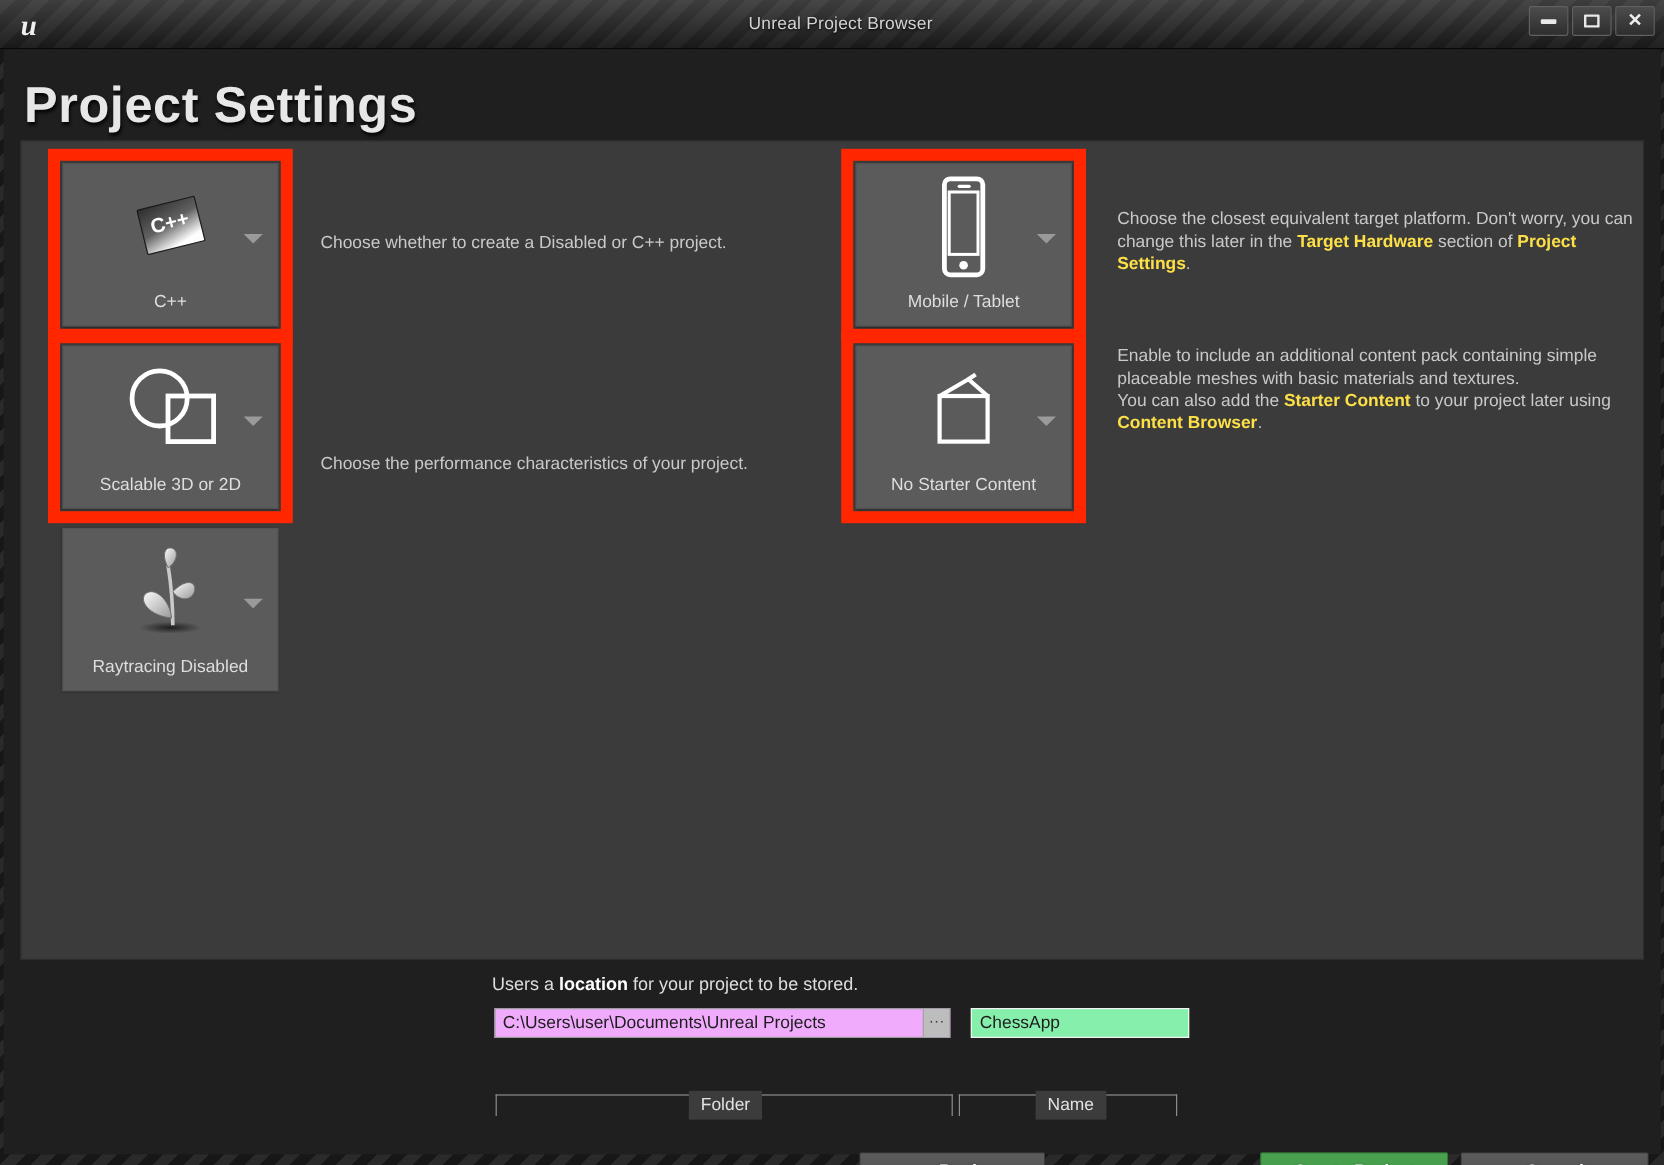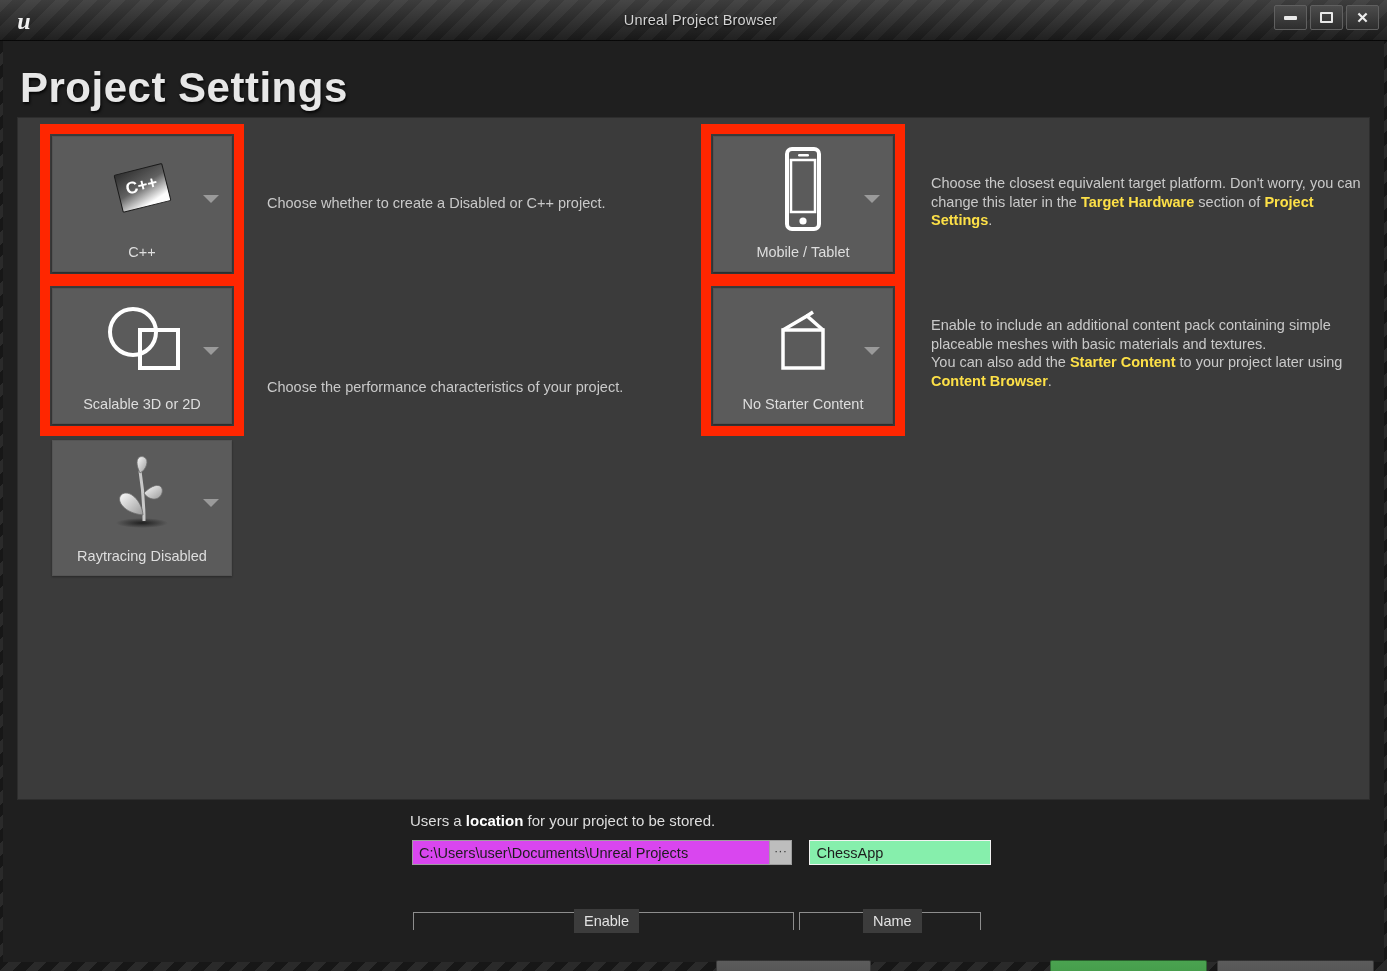--- a/index.html
+++ b/index.html
@@ -130,35 +130,35 @@
   #row-quality  { left:34px; top:170px; }
   #row-raytrace { left:34px; top:322px; }
   #row-blueprint .desc{ margin-left:35px; margin-top:58px; width:420px; }
   #row-quality   .desc{ margin-left:35px; margin-top:90px; width:420px; }
   #row-raytrace  .desc{ margin-left:35px; margin-top:48px; width:425px; }
 
   
   #row-hardware { left:695px; top:18px; }
   #row-starter  { left:695px; top:170px; }
   #row-hardware .desc{ margin-left:38px; margin-top:38px; width:445px; }
-  #row-starter  .desc{ margin-left:38px; margin-top:28px; width:445px; }
+  #row-starter  .desc{ margin-left:38px; width:445px; }
 
   
   #loc-label{
     position:absolute; left:407px; top:771px;
     color:#dedede; font-size:15px;
   }
   #loc-label b{ font-weight:bold; color:#fff; }
 
   #loc-row{ position:absolute; left:409px; top:799px; }
 
   .path-field{
     position:relative; display:inline-block;
     width:380px; height:25px;
-    background:#d946ef; border:1px solid #9d9d9d;
+    background:#f0abfc; border:1px solid #9d9d9d;
     vertical-align:top;
   }
   .path-field input{
     position:absolute; left:6px; top:0; width:348px; height:23px;
     background:transparent; border:0; outline:none;
     color:#1d1d1d; font-size:14.5px;
     font-family:"Liberation Sans", sans-serif;
   }
   .browse-btn{
     position:absolute; right:0; top:0; width:22px; height:23px;
@@ -366,21 +366,21 @@
         <input type="text" value="C:\Users\user\Documents\Unreal Projects" placeholder="C:\Users\user\Documents\Unreal Projects" style="">
         <div class="browse-btn">···</div>
       </div>
       <div class="name-field">
         <input type="text" value="ChessApp" placeholder="MyProject" style="">
       </div>
     </div>
 
     <div class="brace" id="brace-folder"></div>
     <div class="brace" id="brace-name"></div>
-    <div class="brace-tag" id="tag-folder">Enable</div>
+    <div class="brace-tag" id="tag-folder">Folder</div>
     <div class="brace-tag" id="tag-name">Name</div>
 
     <div class="btn" id="btn-back">
       <span class="chev">‹</span>
       <span>Back</span>
     </div>
     <div class="btn" id="btn-create">
       <span>Create Project</span>
     </div>
     <div class="btn" id="btn-cancel">

